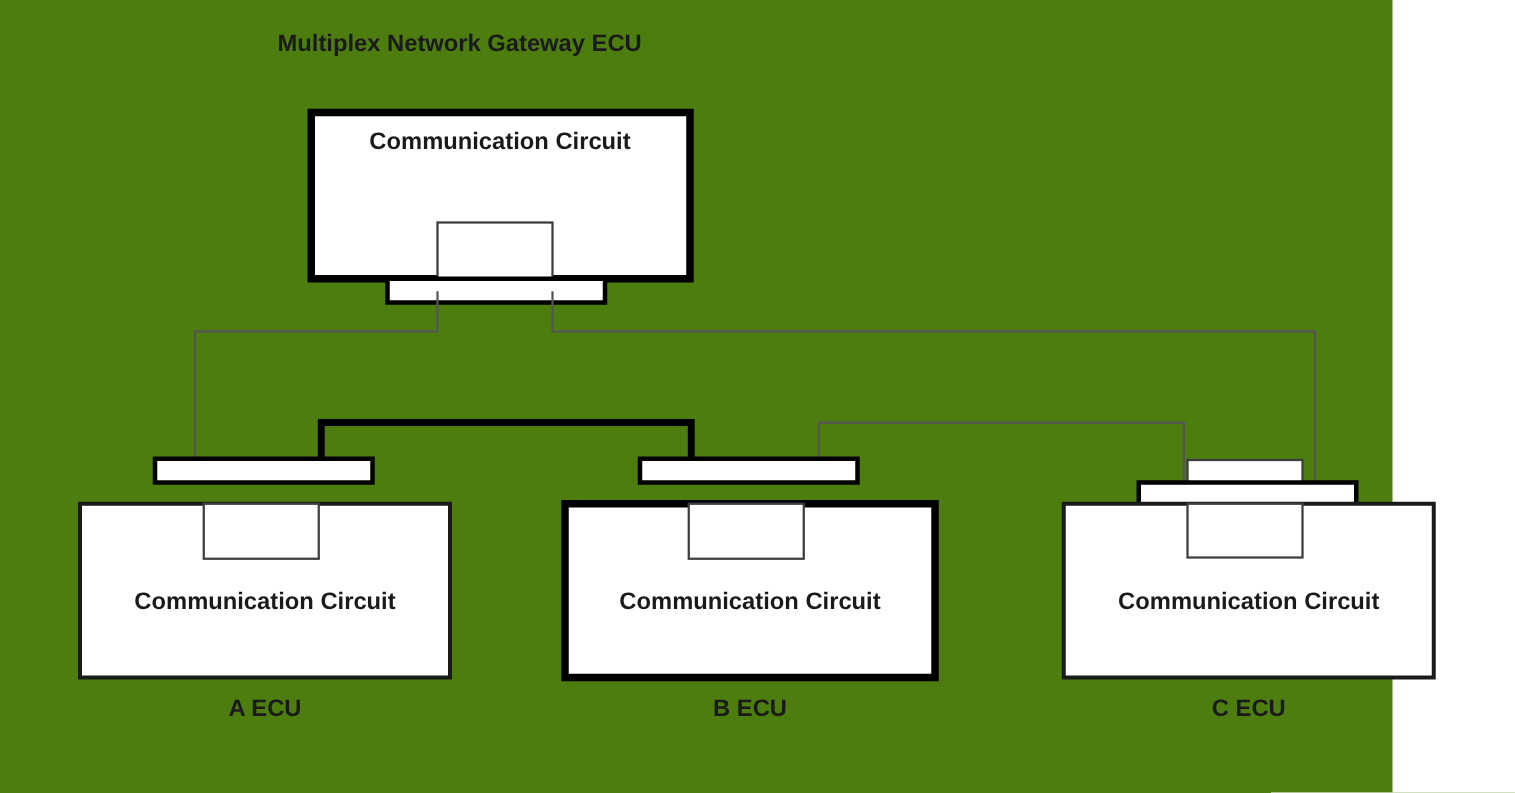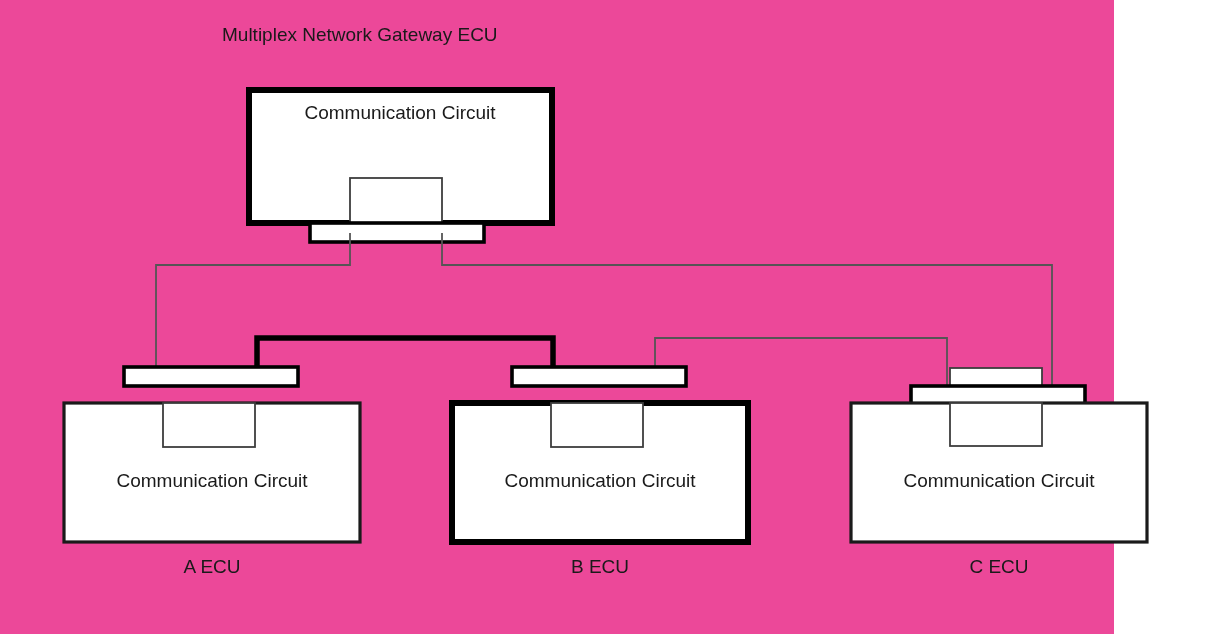--- a/index.html
+++ b/index.html
@@ -10,21 +10,22 @@
   body {
     width: 1212px;
     height: 634px;
     font-family: "Liberation Sans", sans-serif;
     overflow: hidden;
   }
   #diagram-root {
     position: relative;
     width: 1114px;
     height: 634px;
-    background: #ec4899;
+    background: #4d7c0f;
+    font-weight: bold;
   }
   svg.diagram-canvas {
     position: absolute;
     top: 0;
     left: 0;
     width: 1212px;
     height: 634px;
     display: block;
   }
   .diagram-title {

